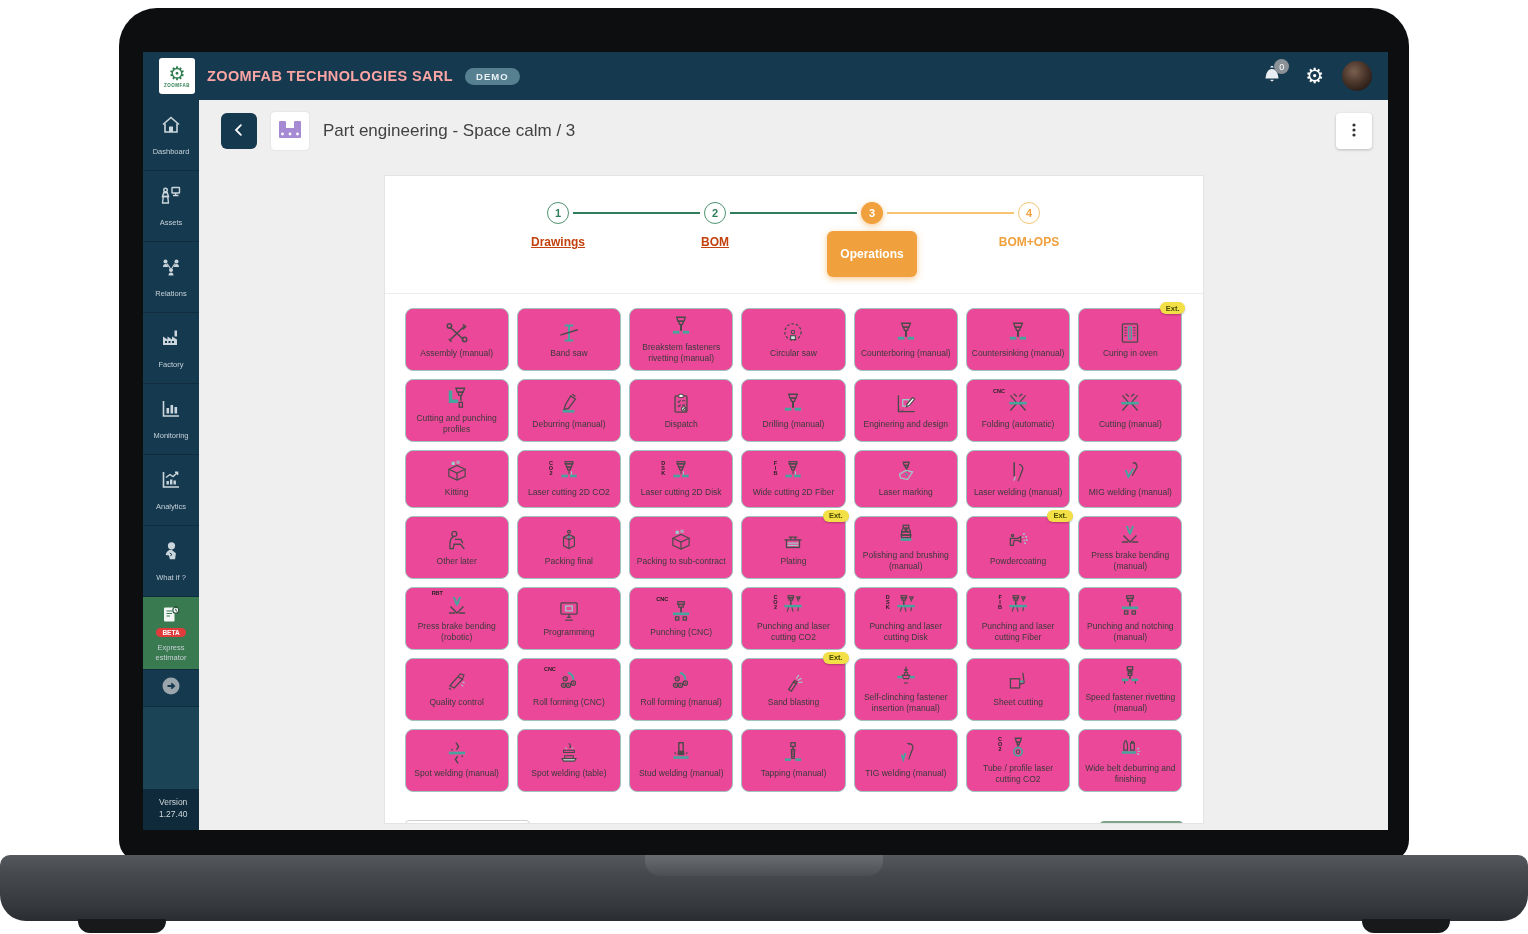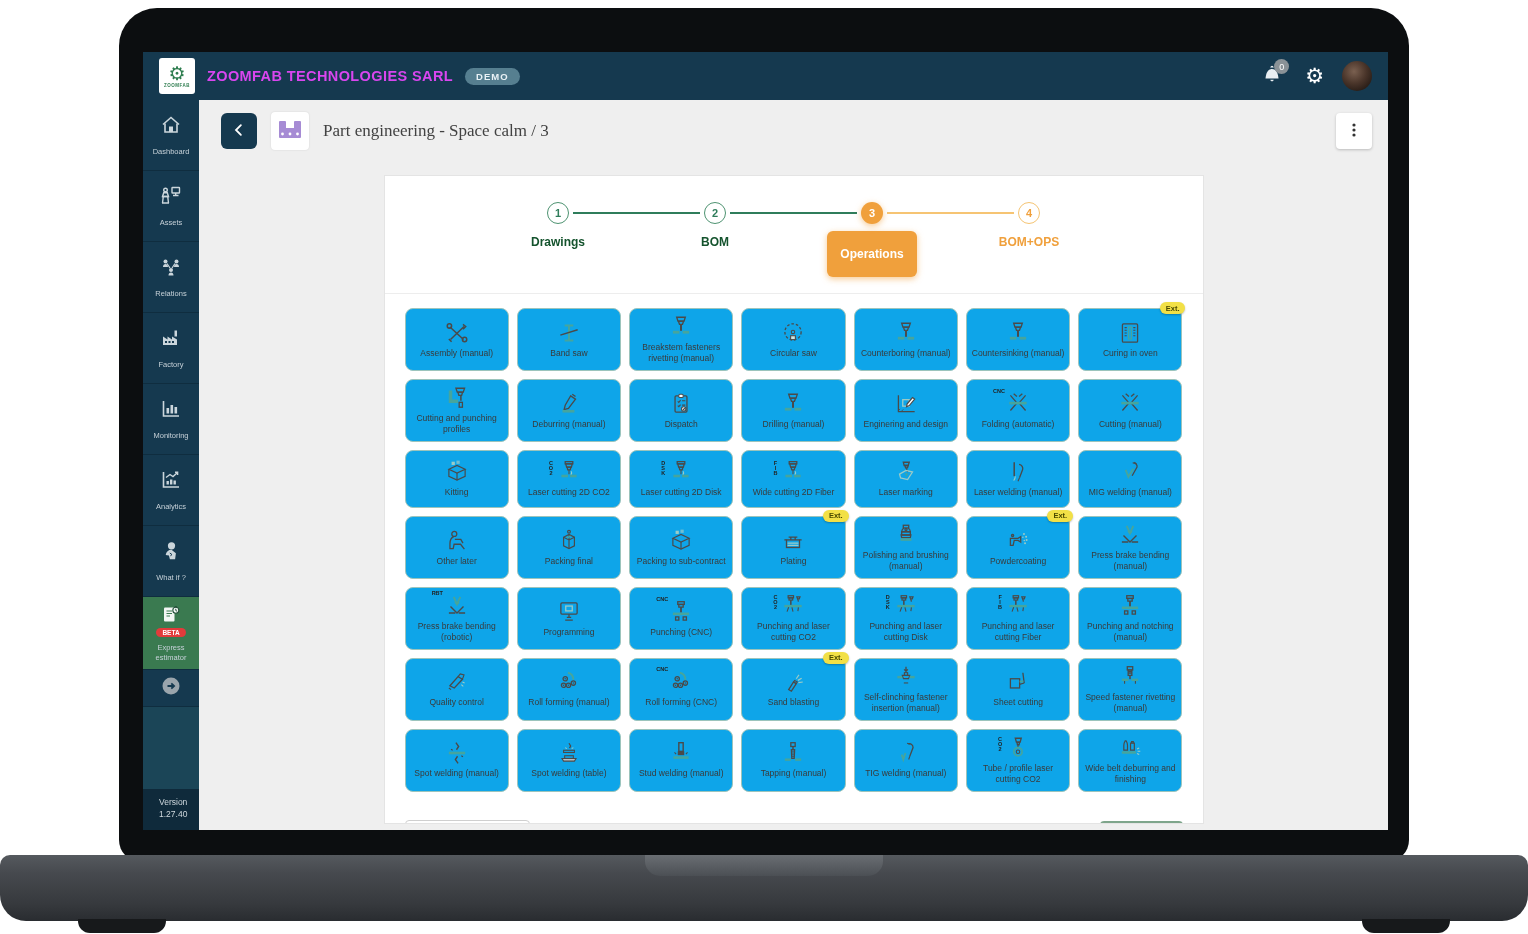--- a/index.html
+++ b/index.html
@@ -10,66 +10,66 @@
   .notch{position:absolute;left:50%;transform:translateX(-50%);top:855px;width:238px;height:21px;background:linear-gradient(180deg,#6a6e73,#4b4f54);border-radius:0 0 15px 15px;}
   .foot{position:absolute;top:919px;width:88px;height:14px;background:#17191b;border-radius:0 0 12px 12px;}
   .foot.left{left:78px}.foot.right{right:78px}
   
   .app{position:absolute;left:143px;top:52px;width:1245px;height:778px;background:#EFEFEF;display:flex;flex-direction:column;overflow:hidden;}
   
   .topbar{height:48px;flex:none;background:#15394F;display:flex;align-items:center;padding:0 16px;gap:12px;}
   .logo-box{width:36px;height:36px;background:#fff;border-radius:3px;display:flex;flex-direction:column;align-items:center;justify-content:center;line-height:1;}
   .logo-gear{font-size:19px;color:#2E7D4F;}
   .logo-text{font-size:4.5px;font-weight:bold;color:#2E7D4F;letter-spacing:.5px;margin-top:1px;}
-  .app-title{color:#d946ef;font-size:14.5px;font-weight:bold;letter-spacing:.4px;text-align:center;}
+  .app-title{color:#fca5a5;font-size:14.5px;font-weight:bold;letter-spacing:.4px;text-align:center;}
   .demo-pill{background:#567F90;color:#E9F1F5;font-size:9.5px;font-weight:bold;letter-spacing:1px;padding:3px 11px;border-radius:10px;}
   .tb-spacer{flex:1;}
   .bell-wrap{position:relative;width:28px;height:26px;display:flex;align-items:flex-end;}
   .bell-badge{position:absolute;top:-4px;right:-2px;background:#8A9297;color:#fff;font-size:9px;width:15px;height:15px;border-radius:50%;display:flex;align-items:center;justify-content:center;}
   .gear-glyph{color:#fff;font-size:21px;margin:0 6px;}
   .avatar{width:30px;height:30px;border-radius:50%;background:radial-gradient(circle at 40% 35%,#7a6050 0%,#4a352a 45%,#120d0a 100%);}
   
   .body-row{flex:1;display:flex;min-height:0;}
   
   .sidebar{width:56px;flex:none;background:#15394F;display:flex;flex-direction:column;}
   .sb-item{display:flex;flex-direction:column;align-items:center;justify-content:center;gap:6px;height:70px;border-bottom:1px solid #0F2D3F;cursor:pointer;position:relative;}
   .sb-label{font-size:7.5px;color:#C6D1D8;text-align:center;line-height:1.3;padding:0 2px;}
   .sb-item.highlight{background:#3A7A50;height:72px;}
   .sb-beta{background:#E23B3B;color:#fff;font-size:6.5px;font-weight:bold;padding:1px 6px;border-radius:6px;margin-top:-10px;z-index:1;}
   .sb-item.collapse{height:36px;}
   .sb-filler{flex:1;background:#1B4557;}
   .sb-version{background:#0F2A3B;padding:7px 16px 9px;text-align:center;color:#CFD8DD;font-size:8.5px;line-height:1.5;}
   
   .main{flex:1;display:flex;flex-direction:column;min-width:0;}
-  .page-header{height:62px;flex:none;display:flex;align-items:center;gap:14px;padding:0 16px 0 22px;font-family:Liberation Serif, serif;}
+  .page-header{height:62px;flex:none;display:flex;align-items:center;gap:14px;padding:0 16px 0 22px;}
   .back-btn{width:36px;height:36px;background:#15394F;border-radius:6px;display:flex;align-items:center;justify-content:center;cursor:pointer;border:none;}
   .part-icon-box{width:38px;height:38px;background:#fff;border-radius:4px;display:flex;align-items:center;justify-content:center;box-shadow:0 0 2px rgba(0,0,0,.12);}
   .page-title{font-size:17px;color:#424242;}
   .ph-spacer{flex:1;}
   .kebab-btn{width:36px;height:36px;background:#fff;border-radius:4px;display:flex;align-items:center;justify-content:center;box-shadow:0 1px 3px rgba(0,0,0,.22);cursor:pointer;border:none;}
   
   .card{width:818px;height:647px;margin:13px auto 0;background:#fff;border:1px solid #E4E4E4;display:flex;flex-direction:column;overflow:hidden;}
   
   .stepper-wrap{padding:26px 0 0;border-bottom:1px solid #EDEDED;flex:none;}
   .stepper{width:628px;margin:0 auto;display:flex;padding-bottom:16px;}
   .step{width:157px;position:relative;display:flex;flex-direction:column;align-items:center;}
   .step-line{position:absolute;top:10px;height:2px;}
   .step-line.l{left:0;width:calc(50% - 15px);}
   .step-line.r{right:0;width:calc(50% - 15px);}
   .step-circle{width:22px;height:22px;border-radius:50%;display:flex;align-items:center;justify-content:center;font-size:11px;font-weight:bold;background:#fff;z-index:1;box-sizing:border-box;}
   .step.done .step-circle{border:1.5px solid #4E9371;color:#2F7D5B;}
   .step.todo .step-circle{border:1.5px solid #F5C473;color:#F0A03C;}
   .step.active .step-circle{background:#F0A03C;color:#fff;box-shadow:0 2px 6px rgba(240,160,60,.55);}
   .step-label{margin-top:11px;font-size:12px;font-weight:bold;}
-  .step.done .step-label{color:#14532d;}
+  .step.done .step-label{color:#c2410c;text-decoration:underline;}
   .step.todo .step-label{color:#F0A03C;}
   .step.active .step-label{background:#F0A03C;color:#fff;padding:16px 13px;border-radius:6px;box-shadow:0 2px 6px rgba(240,160,60,.55);margin-top:7px;}
   
   .grid{padding:14px 20px;display:grid;grid-template-columns:repeat(7,1fr);gap:8px 8px;grid-auto-rows:minmax(58px,auto);flex:none;}
-  .tile{position:relative;background:#0ea5e9;border:1px solid #9CC4BC;border-radius:8px;display:flex;flex-direction:column;align-items:center;justify-content:center;gap:2px;padding:5px 3px;cursor:pointer;}
+  .tile{position:relative;background:#ec4899;border:1px solid #9CC4BC;border-radius:8px;display:flex;flex-direction:column;align-items:center;justify-content:center;gap:2px;padding:5px 3px;cursor:pointer;}
   .tile-icon{position:relative;width:26px;height:26px;flex:none;display:flex;align-items:center;justify-content:center;}
   .tile-tag{position:absolute;top:-3px;left:-12px;font-size:5.5px;font-weight:bold;color:#222;}
   .tile-tag.vert{writing-mode:vertical-rl;text-orientation:upright;top:1px;left:-8px;letter-spacing:-1px;}
   .tile-label{font-size:8.5px;color:#3A3A3A;text-align:center;line-height:1.35;}
   .ext-badge{position:absolute;top:-7px;right:-4px;background:#F2E046;color:#4a4a00;font-size:7.5px;font-weight:bold;padding:1.5px 6px;border-radius:8px;box-shadow:0 1px 2px rgba(0,0,0,.25);z-index:2;}
   
   .card-footer{margin-top:auto;display:flex;justify-content:space-between;align-items:center;padding:14px 20px 24px;}
   .finish-btn{background:#fff;border:1px solid #CFCFCF;border-radius:4px;padding:10px 15px;font-size:13px;color:#333;cursor:pointer;font-family:Liberation Mono, monospace;}
   .continue-btn{background:#7EA58B;border:none;border-radius:4px;padding:10px 17px;font-size:12px;color:#fff;cursor:pointer;font-family:inherit;}
 </style>
@@ -787,43 +787,43 @@
                     <circle cx="11.5" cy="15" r="2"></circle>
                     <circle cx="16" cy="13" r="2"></circle>
                   </g>
                   <g fill="#4a4a4a">
                     <circle cx="8.5" cy="9" r=".7"></circle>
                     <circle cx="7" cy="15" r=".7"></circle>
                     <circle cx="11.5" cy="15" r=".7"></circle>
                     <circle cx="16" cy="13" r=".7"></circle>
                   </g>
                 </svg>
-              </span>
-              <span class="tile-label">Roll forming (manual)</span>
+                <span class="tile-tag">CNC</span>
+              </span>
+              <span class="tile-label">Roll forming (CNC)</span>
             </div>
             <div class="tile">
               <span class="tile-icon">
                 <svg width="26" height="26" viewBox="0 0 24 24">
                   <path d="M11 3.5c3.5.8 5 3 5 6.5" fill="none" stroke="#46A59D" stroke-width="1.8"></path>
                   <g fill="none" stroke="#4a4a4a" stroke-width="1.2">
                     <circle cx="8.5" cy="9" r="2"></circle>
                     <circle cx="7" cy="15" r="2"></circle>
                     <circle cx="11.5" cy="15" r="2"></circle>
                     <circle cx="16" cy="13" r="2"></circle>
                   </g>
                   <g fill="#4a4a4a">
                     <circle cx="8.5" cy="9" r=".7"></circle>
                     <circle cx="7" cy="15" r=".7"></circle>
                     <circle cx="11.5" cy="15" r=".7"></circle>
                     <circle cx="16" cy="13" r=".7"></circle>
                   </g>
                 </svg>
-                <span class="tile-tag">CNC</span>
-              </span>
-              <span class="tile-label">Roll forming (CNC)</span>
+              </span>
+              <span class="tile-label">Roll forming (manual)</span>
             </div>
             <div class="tile">
               <span class="ext-badge">Ext.</span>
               <span class="tile-icon">
                 <svg width="26" height="26" viewBox="0 0 24 24">
                   <path d="M8 19l4.5-7 2.5 1.5-4.5 7z" fill="none" stroke="#4a4a4a" stroke-width="1.2"></path>
                   <path d="M12.5 12l1-1.5 2.5 1.5-1 1.5z" fill="none" stroke="#4a4a4a"></path>
                   <g stroke="#9CCBC6" stroke-width="1.1">
                     <path d="M15 9l2.5-3.5M16.5 10.5l3.5-2M17 12.5l4-.5"></path>
                   </g>

